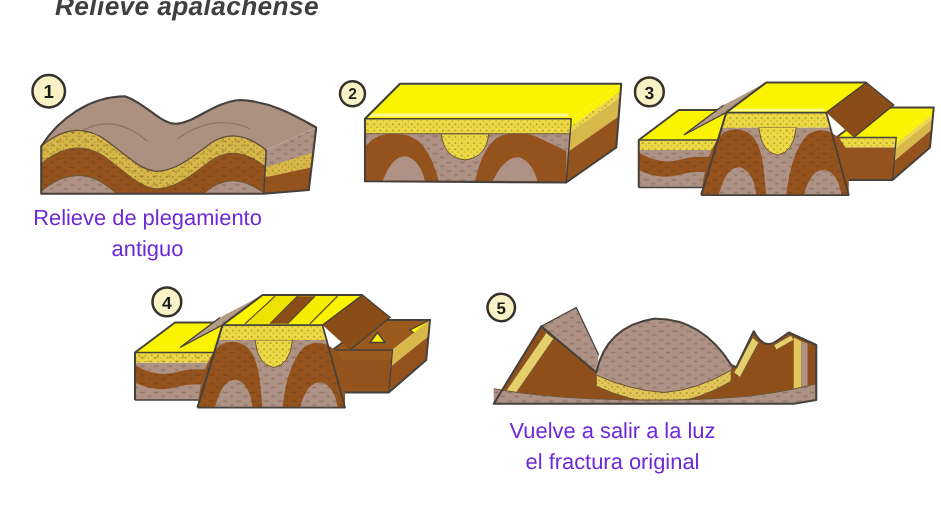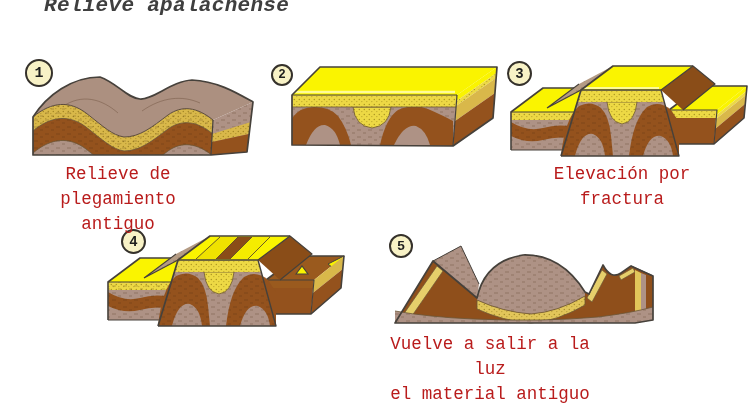--- a/index.html
+++ b/index.html
@@ -1,38 +1,38 @@
 <!DOCTYPE html>
 <html><head>
 <meta charset="utf-8">
 <style>
   html,body{margin:0;padding:0;background:#ffffff;}
   #stage{
     position:relative;width:753px;height:412px;background:#ffffff;overflow:hidden;
-    font-family:Liberation Mono, monospace;
+    font-family:Liberation Sans, sans-serif;
   }
   .title{
     position:absolute;left:44px;top:-6px;
     font-size:21px;font-weight:bold;font-style:italic;color:#3f3f3f;letter-spacing:.3px;
     white-space:nowrap;
   }
   .fig{position:absolute;}
   .badge{
     position:absolute;border-radius:50%;
     background:#f8f2c6;border:2px solid #35312b;
     display:flex;align-items:center;justify-content:center;
     color:#1e1e1e;font-weight:600;box-sizing:border-box;
   }
   .b1{left:25px;top:59px;width:28px;height:28px;font-size:15px;}
   .b2{left:271px;top:64px;width:22px;height:22px;font-size:12.5px;}
   .b3{left:507px;top:61px;width:25px;height:25px;font-size:14px;}
   .b4{left:121px;top:229px;width:25px;height:25px;font-size:14px;}
   .b5{left:389px;top:234px;width:24px;height:24px;font-size:13.5px;}
   .caption{
-    position:absolute;text-align:center;color:#b91c1c;
+    position:absolute;text-align:center;color:#6d28d9;
     font-size:17.5px;line-height:25px;white-space:pre-line;
   }
   .cap1{left:10px;top:162px;width:216px;}
   .cap2{left:285px;top:162px;width:196px;}
   .cap3{left:524px;top:162px;width:196px;}
   .cap4{left:129px;top:334px;width:196px;}
   .cap5{left:372px;top:332px;width:236px;}
   svg{display:block;}
 </style>
 </head>
@@ -286,18 +286,16 @@
     </div>
   <div class="badge b4">
       <span>4</span>
     </div>
   <div class="badge b5">
       <span>5</span>
     </div>
 
   <div class="caption cap1">Relieve de plegamiento
 antiguo</div>
-  <div class="caption cap3">Elevación por
-fractura</div>
   <div class="caption cap5">Vuelve a salir a la luz
-el material antiguo</div>
+el fractura original</div>
 
 </div>
 
 </body></html>

